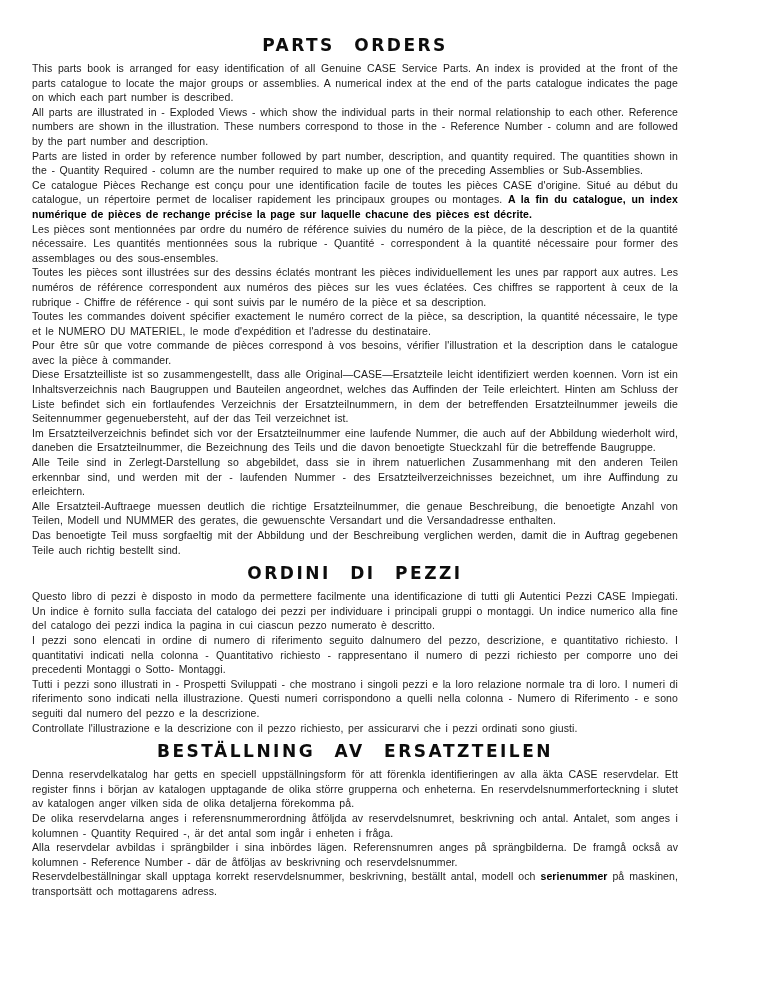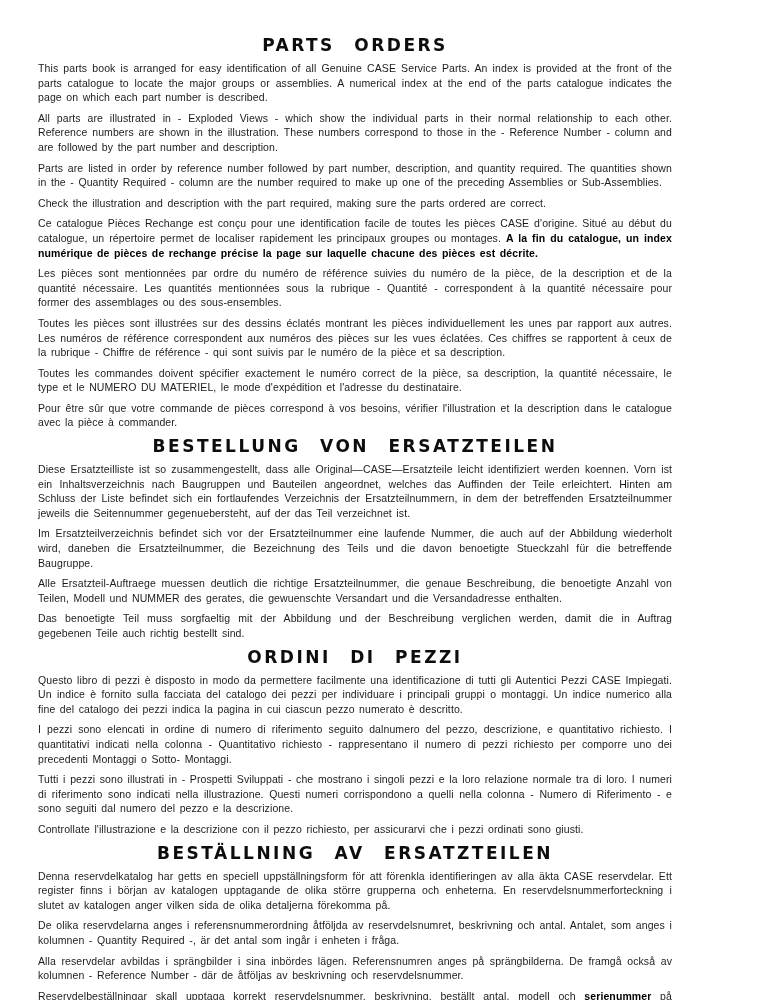--- a/index.html
+++ b/index.html
@@ -27,21 +27,21 @@
     text-align: center;
     letter-spacing: 2.5px;
     word-spacing: 11px;
     margin: 7px 0 6px 0;
     color: #0d0d0d;
   }
   .section-title.first {
     margin-top: 0;
   }
   .section p {
-    margin: 6px;
+    margin: 0;
     font-size: 10.5px;
     line-height: 14.6px;
     text-align: justify;
     letter-spacing: 0.1px;
     word-spacing: 1.5px;
     color: #1b1b1b;
   }
   .b {
     font-weight: bold;
     color: #000;
@@ -51,35 +51,34 @@
 <body>
 
 <div class="page">
   <div class="content">
 
     <div class="section">
       <div class="section-title first">PARTS ORDERS</div>
       <p>This parts book is arranged for easy identification of all Genuine CASE Service Parts. An index is provided at the front of the parts catalogue to locate the major groups or assemblies. A numerical index at the end of the parts catalogue indicates the page on which each part number is described.</p>
       <p>All parts are illustrated in - Exploded Views - which show the individual parts in their normal relationship to each other. Reference numbers are shown in the illustration. These numbers correspond to those in the - Reference Number - column and are followed by the part number and description.</p>
       <p>Parts are listed in order by reference number followed by part number, description, and quantity required. The quantities shown in the - Quantity Required - column are the number required to make up one of the preceding Assemblies or Sub-Assemblies.</p>
-      <p>Check the illustration and description with the part required, making sure the parts ordered are correct.</p>
     </div>
 
     <div class="section">
       <p><span>Ce catalogue Pièces Rechange est conçu pour une identification facile de toutes les pièces CASE d'origine. Situé au début du catalogue, un répertoire permet de localiser rapidement les principaux groupes ou montages. </span><span class="b">A la fin du catalogue, un index numérique de pièces de rechange précise la page sur laquelle chacune des pièces est décrite.</span></p>
       <p>Les pièces sont mentionnées par ordre du numéro de référence suivies du numéro de la pièce, de la description et de la quantité nécessaire. Les quantités mentionnées sous la rubrique - Quantité - correspondent à la quantité nécessaire pour former des assemblages ou des sous-ensembles.</p>
       <p>Toutes les pièces sont illustrées sur des dessins éclatés montrant les pièces individuellement les unes par rapport aux autres. Les numéros de référence correspondent aux numéros des pièces sur les vues éclatées. Ces chiffres se rapportent à ceux de la rubrique - Chiffre de référence - qui sont suivis par le numéro de la pièce et sa description.</p>
       <p>Toutes les commandes doivent spécifier exactement le numéro correct de la pièce, sa description, la quantité nécessaire, le type et le NUMERO DU MATERIEL, le mode d'expédition et l'adresse du destinataire.</p>
       <p>Pour être sûr que votre commande de pièces correspond à vos besoins, vérifier l'illustration et la description dans le catalogue avec la pièce à commander.</p>
     </div>
 
     <div class="section">
-      <div class="section-title">BESTELLUNG VON ERSATZTEILEN</div>
       <p>Diese Ersatzteilliste ist so zusammengestellt, dass alle Original—CASE—Ersatzteile leicht identifiziert werden koennen. Vorn ist ein Inhaltsverzeichnis nach Baugruppen und Bauteilen angeordnet, welches das Auffinden der Teile erleichtert. Hinten am Schluss der Liste befindet sich ein fortlaufendes Verzeichnis der Ersatzteilnummern, in dem der betreffenden Ersatzteilnummer jeweils die Seitennummer gegenuebersteht, auf der das Teil verzeichnet ist.</p>
       <p>Im Ersatzteilverzeichnis befindet sich vor der Ersatzteilnummer eine laufende Nummer, die auch auf der Abbildung wiederholt wird, daneben die Ersatzteilnummer, die Bezeichnung des Teils und die davon benoetigte Stueckzahl für die betreffende Baugruppe.</p>
+      <p>Alle Teile sind in Zerlegt-Darstellung so abgebildet, dass sie in ihrem natuerlichen Zusammenhang mit den anderen Teilen erkennbar sind, und werden mit der - laufenden Nummer - des Ersatzteilverzeichnisses bezeichnet, um ihre Auffindung zu erleichtern.</p>
       <p>Alle Ersatzteil-Auftraege muessen deutlich die richtige Ersatzteilnummer, die genaue Beschreibung, die benoetigte Anzahl von Teilen, Modell und NUMMER des gerates, die gewuenschte Versandart und die Versandadresse enthalten.</p>
       <p>Das benoetigte Teil muss sorgfaeltig mit der Abbildung und der Beschreibung verglichen werden, damit die in Auftrag gegebenen Teile auch richtig bestellt sind.</p>
     </div>
 
     <div class="section">
       <div class="section-title">ORDINI DI PEZZI</div>
       <p>Questo libro di pezzi è disposto in modo da permettere facilmente una identificazione di tutti gli Autentici Pezzi CASE Impiegati. Un indice è fornito sulla facciata del catalogo dei pezzi per individuare i principali gruppi o montaggi. Un indice numerico alla fine del catalogo dei pezzi indica la pagina in cui ciascun pezzo numerato è descritto.</p>
       <p>I pezzi sono elencati in ordine di numero di riferimento seguito dalnumero del pezzo, descrizione, e quantitativo richiesto. I quantitativi indicati nella colonna - Quantitativo richiesto - rappresentano il numero di pezzi richiesto per comporre uno dei precedenti Montaggi o Sotto- Montaggi.</p>
       <p>Tutti i pezzi sono illustrati in - Prospetti Sviluppati - che mostrano i singoli pezzi e la loro relazione normale tra di loro. I numeri di riferimento sono indicati nella illustrazione. Questi numeri corrispondono a quelli nella colonna - Numero di Riferimento - e sono seguiti dal numero del pezzo e la descrizione.</p>
       <p>Controllate l'illustrazione e la descrizione con il pezzo richiesto, per assicurarvi che i pezzi ordinati sono giusti.</p>

